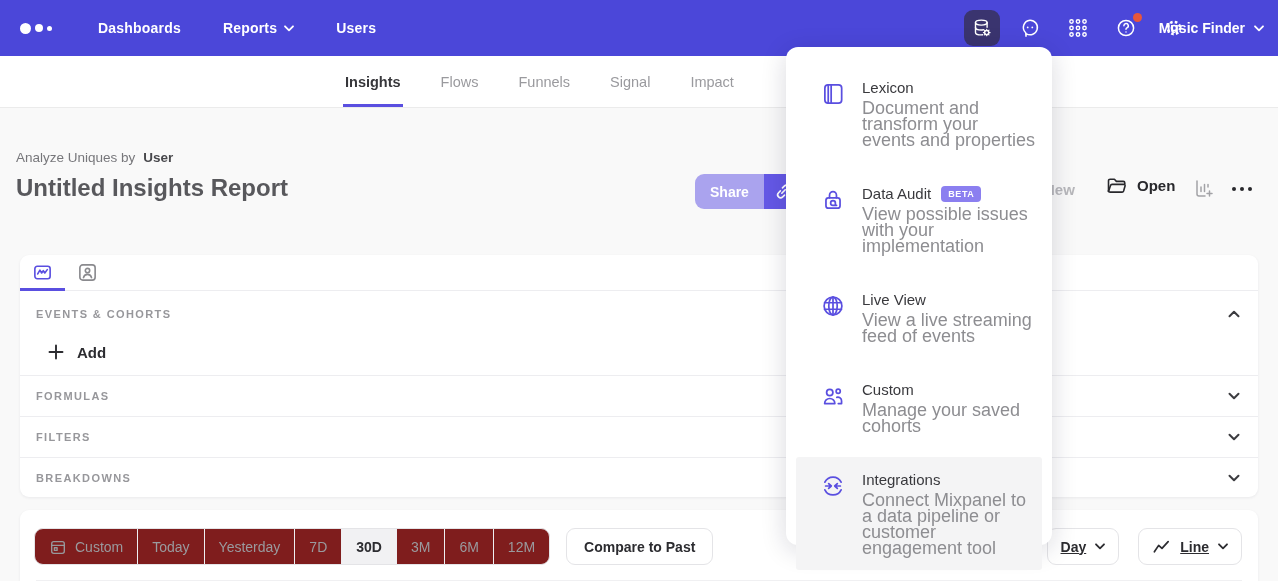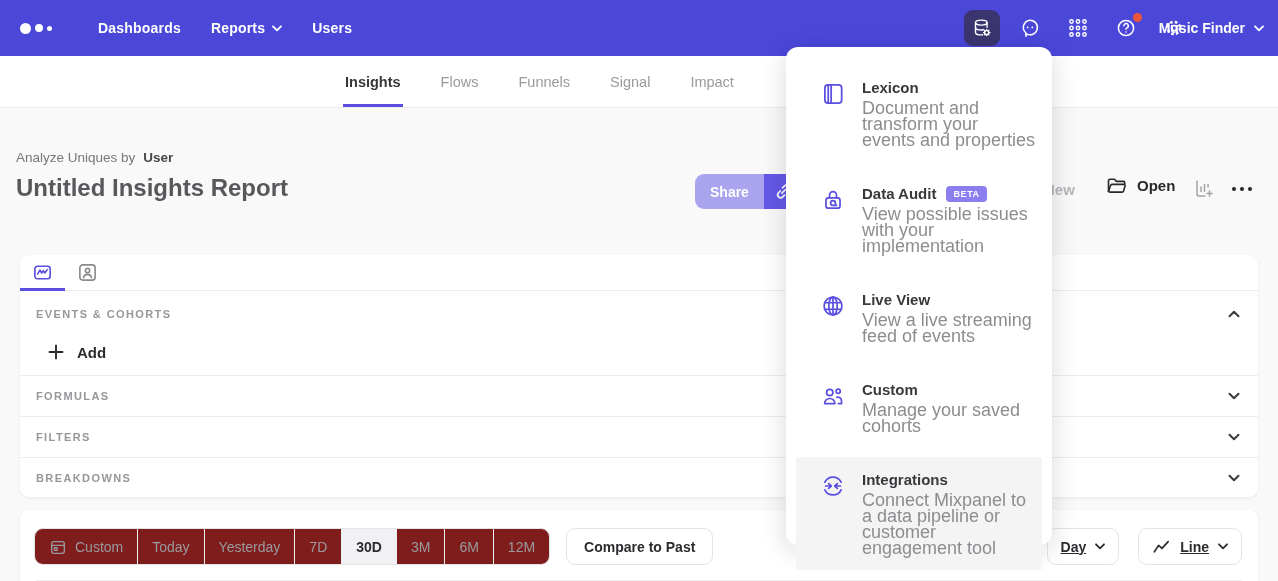--- a/index.html
+++ b/index.html
@@ -7,21 +7,21 @@
   body { font-family:"Liberation Sans","DejaVu Sans",sans-serif; background:#f9f9f9; position:relative; }
   svg { display:block; }
 
   
   .topbar { position:absolute; top:0; left:0; width:1278px; height:56px; background:#4b47d9;
             display:flex; align-items:center; z-index:5; }
   .logo { display:flex; align-items:center; gap:4px; margin-left:20px; width:46px; }
   .logo .d1{width:11px;height:11px;border-radius:50%;background:#fff;}
   .logo .d2{width:8px;height:8px;border-radius:50%;background:#fff;}
   .logo .d3{width:5px;height:5px;border-radius:50%;background:#fff;}
-  .topnav { display:flex; align-items:center; gap:30px; margin-left:32px; }
+  .topnav { display:flex; align-items:center; gap:42px; margin-left:32px; }
   .topnav-item { color:#fff; font-size:14px; font-weight:600; letter-spacing:.2px; display:flex; align-items:center; gap:7px; cursor:pointer; }
   .search { position:absolute; left:385px; top:10px; width:450px; height:35px; background:#413cbe;
             border-radius:9px; display:flex; align-items:center; justify-content:center; gap:10px; }
   .search-text { color:#c9c5f4; font-size:14px; }
   .top-icons { position:absolute; right:86px; top:10px; display:flex; align-items:center; gap:12px; }
   .icon-btn { width:36px; height:36px; border-radius:9px; display:flex; align-items:center; justify-content:center; position:relative; cursor:pointer; }
   .icon-btn.active { background:#3a346f; }
   .project { position:absolute; right:14px; top:0; height:56px; display:flex; align-items:center; gap:9px; cursor:pointer; }
   .project-name { color:#fff; font-size:14px; font-weight:700; }
 
@@ -72,21 +72,21 @@
              border-radius:9px; font-size:14px; font-weight:700; color:#2c2c30; background:#fff; cursor:pointer;text-decoration:underline; }
   .ctl-divider { position:absolute; left:16px; right:16px; top:70px; height:1px; background:#f0f0f2; }
 
   
   .popover { position:absolute; left:786px; top:47px; width:266px; height:498px; background:#fff; border-radius:12px;
              box-shadow:0 5px 26px rgba(20,20,50,.16); z-index:30; padding:18px 10px 10px; }
   .menu-item { display:flex; gap:16px; padding:14px 6px 14px 24px; margin-bottom:9px; border-radius:3px; cursor:pointer; }
   .menu-item.highlighted { background:#f4f4f5; }
   .menu-icon { flex:0 0 26px; padding-top:2px; }
   .menu-title-row { display:flex; align-items:center; gap:10px; }
-  .menu-title { font-size:15px; font-weight:700; color:#39393d; }
+  .menu-title { font-size:15px; font-weight:400; color:#39393d; }
   .beta-badge { background:#8b7ff0; color:#fff; font-size:9px; font-weight:700; letter-spacing:.6px;
                 padding:3px 7px; border-radius:4px; }
   .menu-desc { font-size:18px; color:#8d8d91; line-height:16px; margin-top:4px; max-width:176px; }
   .help-dot { position:absolute; top:3px; right:2px; width:9px; height:9px; border-radius:50%; background:#e9563b; }
 </style>
 </head>
 <body>
 
 <header class="topbar">
   <div class="logo">

